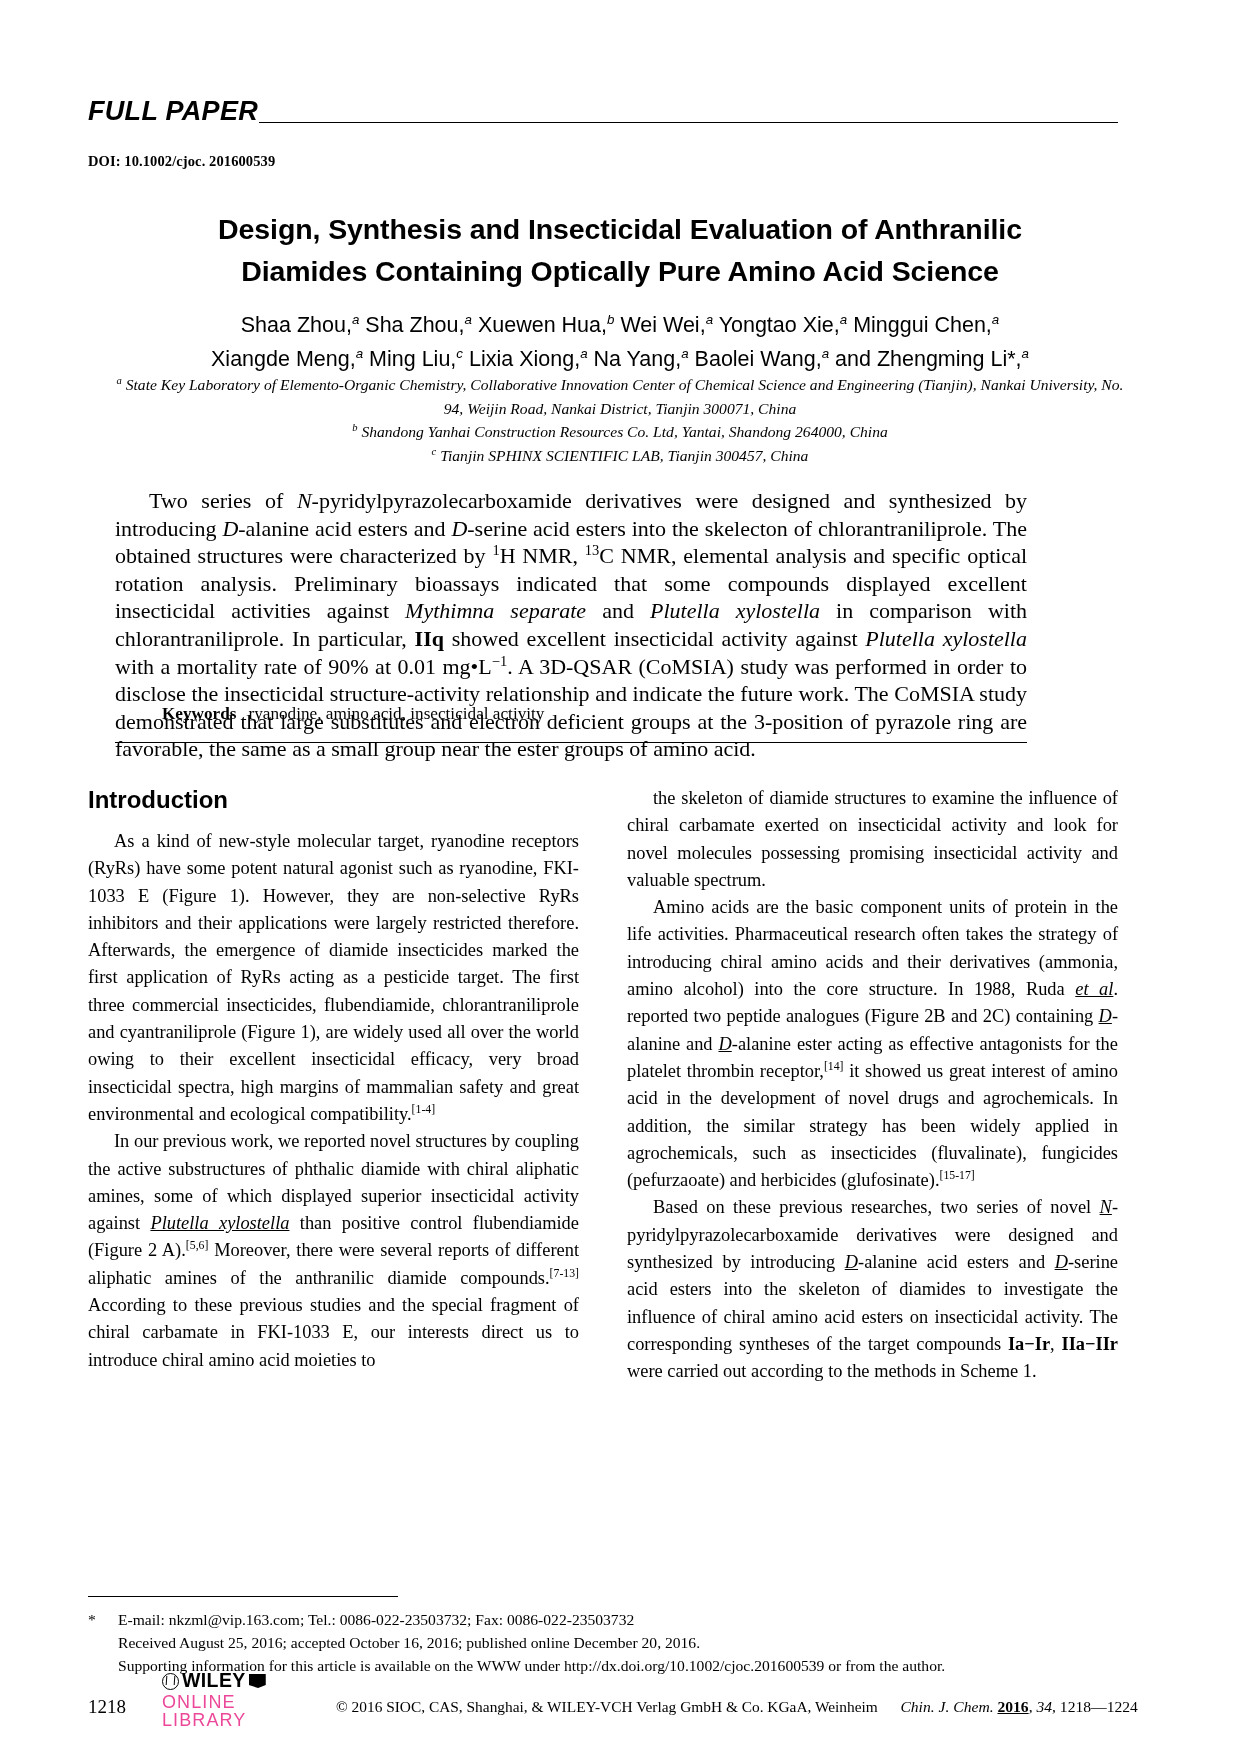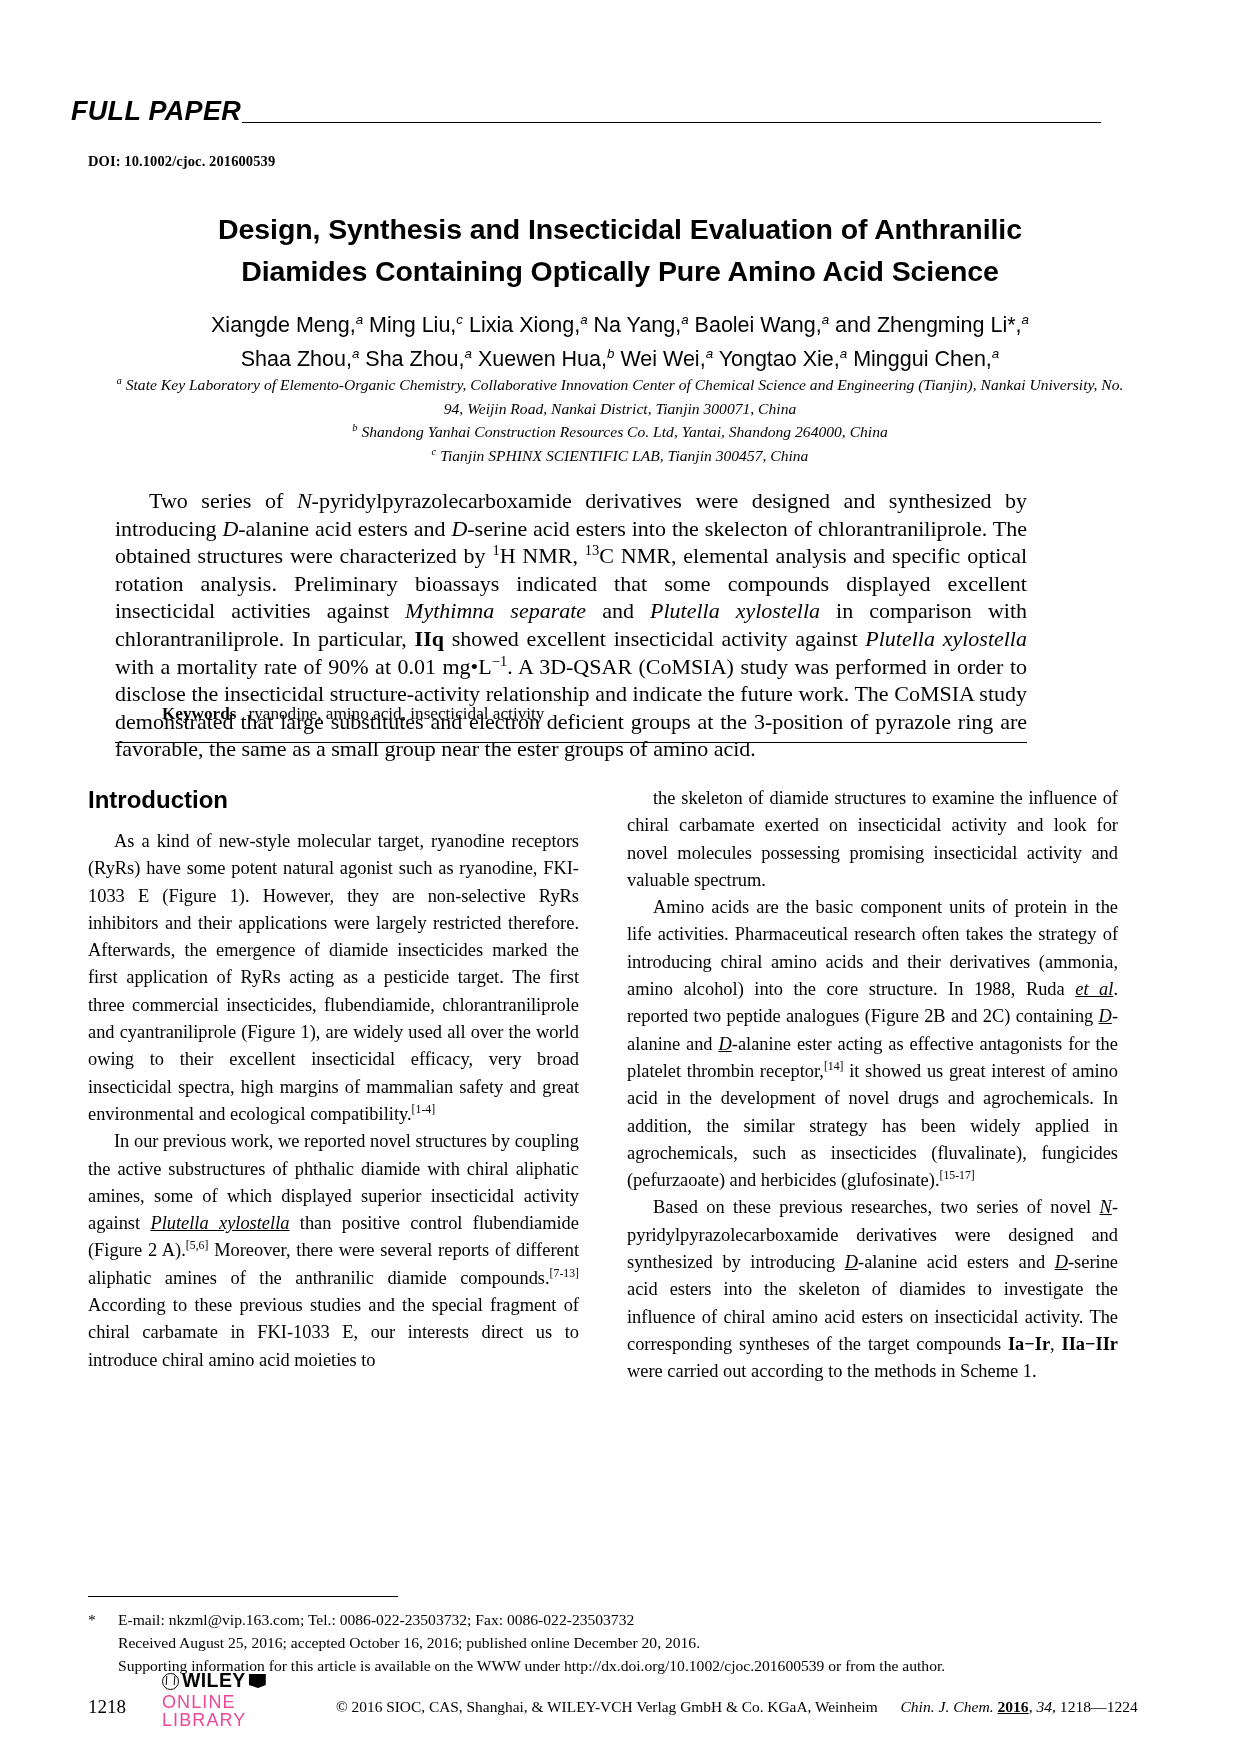--- a/index.html
+++ b/index.html
@@ -20,21 +20,21 @@
     left: 0; top: 0;
     width: 1241px;
     height: 1755px;
     box-sizing: border-box;
     padding: 0;
   }
 
   
   .header-row {
     position: absolute;
-    left: 71px;
+    left: 88px;
     top: 98px;
     width: 1030px;
     display: flex;
     align-items: flex-end;
   }
   .full-paper {
     font-family: "Liberation Sans", sans-serif;
     font-style: italic;
     font-weight: bold;
     font-size: 27px;
@@ -312,22 +312,22 @@
   </div>
 
   <div class="doi">DOI: 10.1002/cjoc. 201600539</div>
 
   <div class="title">
     <span>Design, Synthesis and Insecticidal Evaluation of Anthranilic</span><br>
     <span>Diamides Containing Optically Pure Amino Acid Science</span>
   </div>
 
   <div class="authors">
+    <div>Shaa Zhou,<sup>a</sup> Sha Zhou,<sup>a</sup> Xuewen Hua,<sup>b</sup> Wei Wei,<sup>a</sup> Yongtao Xie,<sup>a</sup> Minggui Chen,<sup>a</sup></div>
     <div>Xiangde Meng,<sup>a</sup> Ming Liu,<sup>c</sup> Lixia Xiong,<sup>a</sup> Na Yang,<sup>a</sup> Baolei Wang,<sup>a</sup> and Zhengming Li*,<sup>a</sup></div>
-    <div>Shaa Zhou,<sup>a</sup> Sha Zhou,<sup>a</sup> Xuewen Hua,<sup>b</sup> Wei Wei,<sup>a</sup> Yongtao Xie,<sup>a</sup> Minggui Chen,<sup>a</sup></div>
   </div>
 
   <div class="affiliations">
     <div class="aff-a"><sup>a</sup> State Key Laboratory of Elemento-Organic Chemistry, Collaborative Innovation Center of Chemical Science and Engineering (Tianjin), Nankai University, No. 94, Weijin Road, Nankai District, Tianjin 300071, China</div>
     <div class="aff-line"><sup>b</sup> Shandong Yanhai Construction Resources Co. Ltd, Yantai, Shandong 264000, China</div>
     <div class="aff-line"><sup>c</sup> Tianjin SPHINX SCIENTIFIC LAB, Tianjin 300457, China</div>
   </div>
 
   <div class="abstract">Two series of <i>N</i>-pyridylpyrazolecarboxamide derivatives were designed and synthesized by introducing <i>D</i>-alanine acid esters and <i>D</i>-serine acid esters into the skelecton of chlorantraniliprole. The obtained structures were characterized by <sup>1</sup>H NMR, <sup>13</sup>C NMR, elemental analysis and specific optical rotation analysis. Preliminary bioassays indicated that some compounds displayed excellent insecticidal activities against <i>Mythimna separate</i> and <i>Plutella xylostella</i> in comparison with chlorantraniliprole. In particular, <b>IIq</b> showed excellent insecticidal activity against <i>Plutella xylostella</i> with a mortality rate of 90% at 0.01 mg•L<sup>−1</sup>. A 3D-QSAR (CoMSIA) study was performed in order to disclose the insecticidal structure-activity relationship and indicate the future work. The CoMSIA study demonstrated that large substitutes and electron deficient groups at the 3-position of pyrazole ring are favorable, the same as a small group near the ester groups of amino acid.</div>
 

